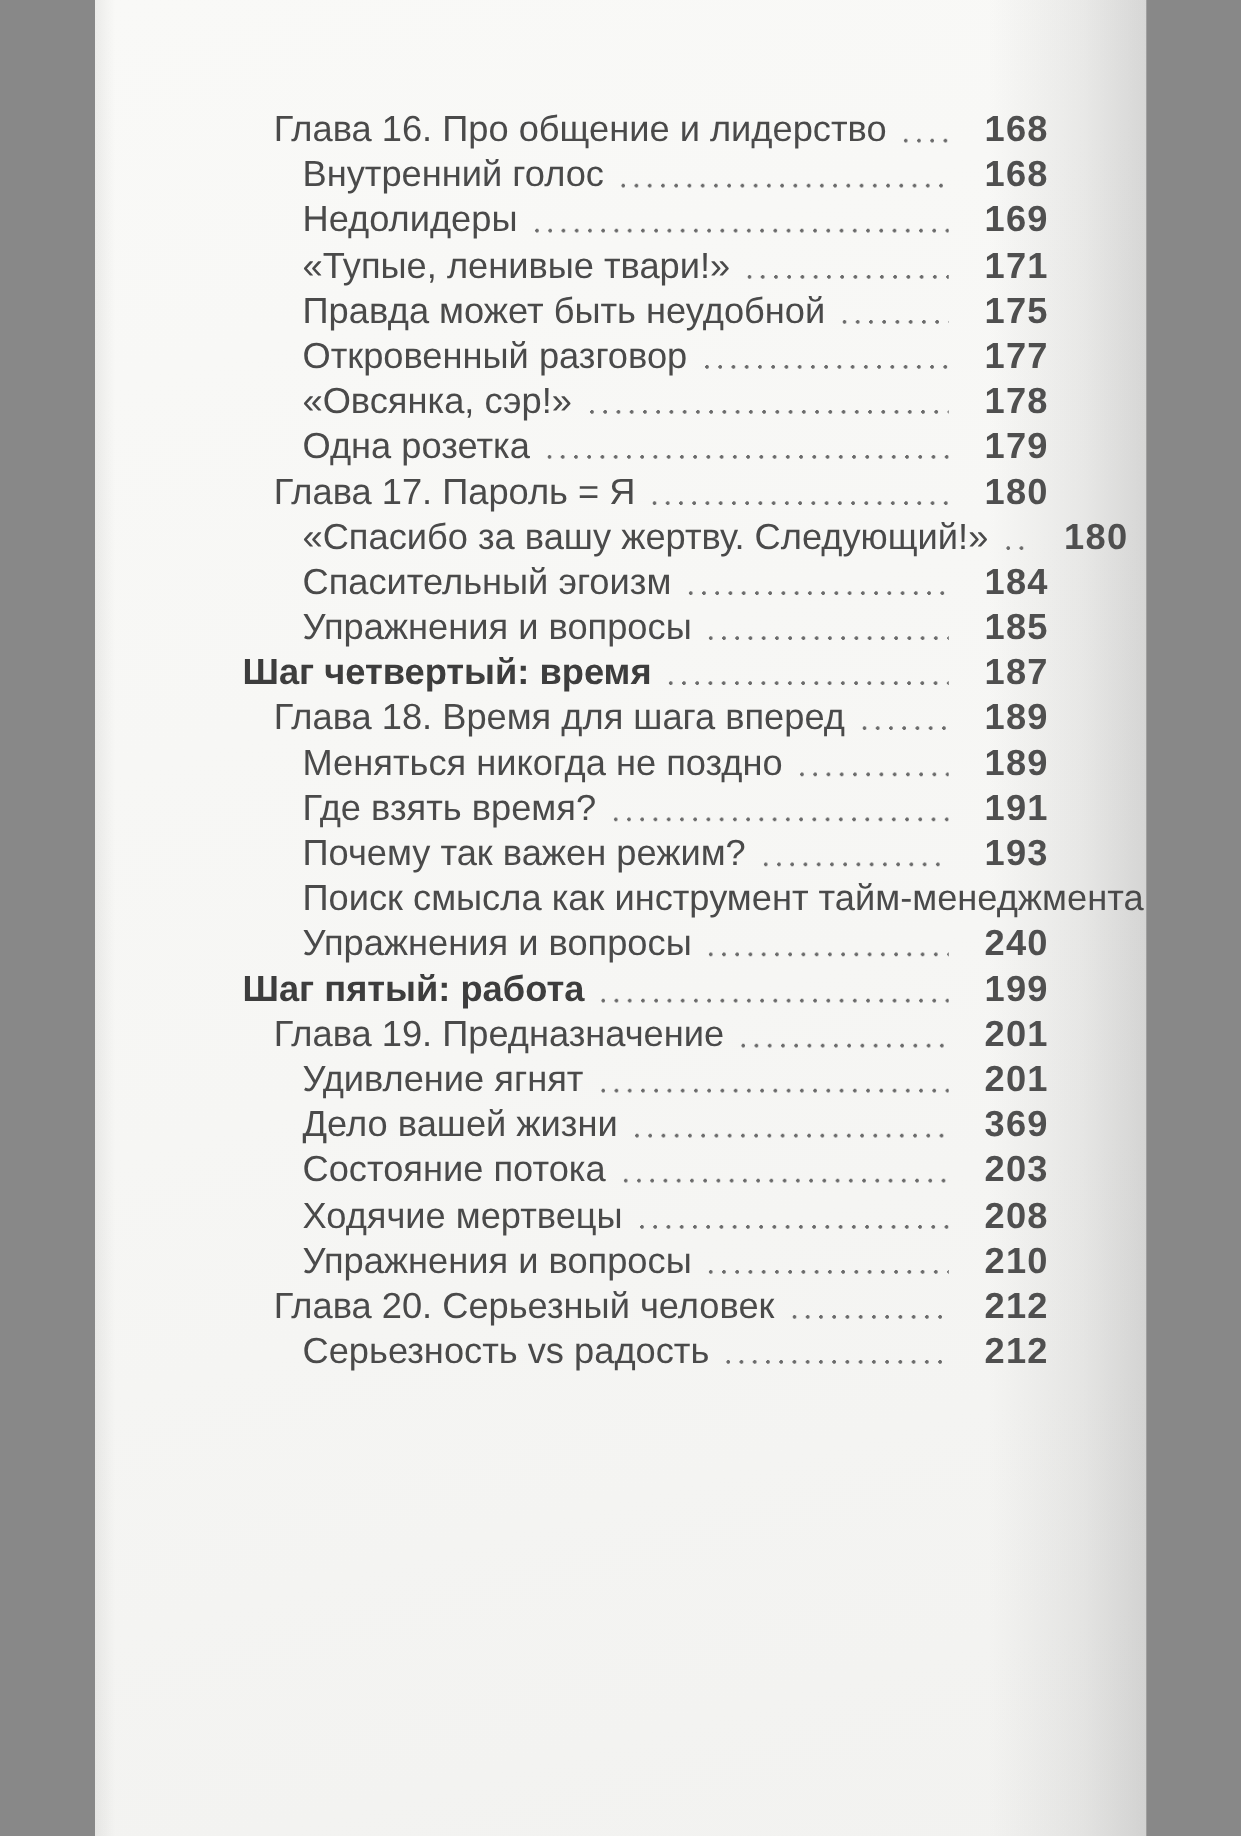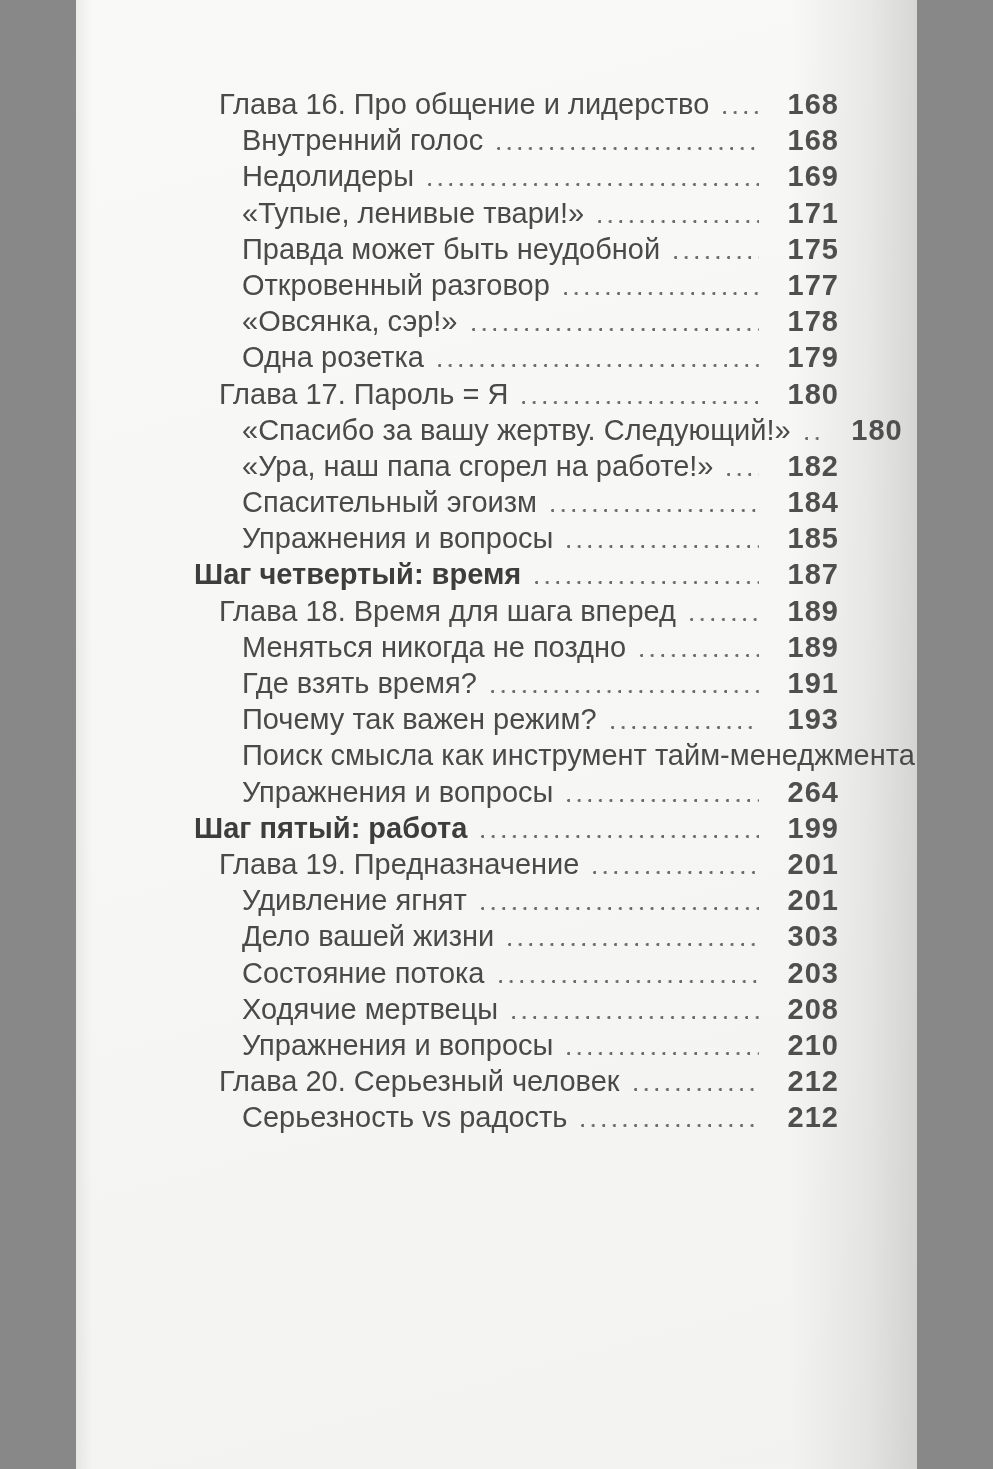--- a/index.html
+++ b/index.html
@@ -106,25 +106,20 @@
     <span class="toc-title">Глава 17. Пароль = Я</span>
     <span class="dot-leader"></span>
     <span class="toc-page-num">180</span>
   </div>
       <div class="toc-row level-2">
     <span class="toc-title">«Спасибо за вашу жертву. Следующий!»</span>
     <span class="dot-leader"></span>
     <span class="toc-page-num">180</span>
   </div>
       <div class="toc-row level-2">
-    <span class="toc-title">«Ура, наш папа сгорел на работе!»</span>
-    <span class="dot-leader"></span>
-    <span class="toc-page-num">182</span>
-  </div>
-      <div class="toc-row level-2">
     <span class="toc-title">Спасительный эгоизм</span>
     <span class="dot-leader"></span>
     <span class="toc-page-num">184</span>
   </div>
       <div class="toc-row level-2">
     <span class="toc-title">Упражнения и вопросы</span>
     <span class="dot-leader"></span>
     <span class="toc-page-num">185</span>
   </div>
       <div class="toc-row level-0">
@@ -153,41 +148,41 @@
     <span class="toc-page-num">193</span>
   </div>
       <div class="toc-row level-2">
     <span class="toc-title">Поиск смысла как инструмент тайм-менеджмента</span>
     <span class="dot-leader"></span>
     <span class="toc-page-num">194</span>
   </div>
       <div class="toc-row level-2">
     <span class="toc-title">Упражнения и вопросы</span>
     <span class="dot-leader"></span>
-    <span class="toc-page-num">264</span>
+    <span class="toc-page-num">240</span>
   </div>
       <div class="toc-row level-0">
     <span class="toc-title">Шаг пятый: работа</span>
     <span class="dot-leader"></span>
     <span class="toc-page-num">199</span>
   </div>
       <div class="toc-row level-1">
     <span class="toc-title">Глава 19. Предназначение</span>
     <span class="dot-leader"></span>
     <span class="toc-page-num">201</span>
   </div>
       <div class="toc-row level-2">
     <span class="toc-title">Удивление ягнят</span>
     <span class="dot-leader"></span>
     <span class="toc-page-num">201</span>
   </div>
       <div class="toc-row level-2">
     <span class="toc-title">Дело вашей жизни</span>
     <span class="dot-leader"></span>
-    <span class="toc-page-num">303</span>
+    <span class="toc-page-num">369</span>
   </div>
       <div class="toc-row level-2">
     <span class="toc-title">Состояние потока</span>
     <span class="dot-leader"></span>
     <span class="toc-page-num">203</span>
   </div>
       <div class="toc-row level-2">
     <span class="toc-title">Ходячие мертвецы</span>
     <span class="dot-leader"></span>
     <span class="toc-page-num">208</span>

